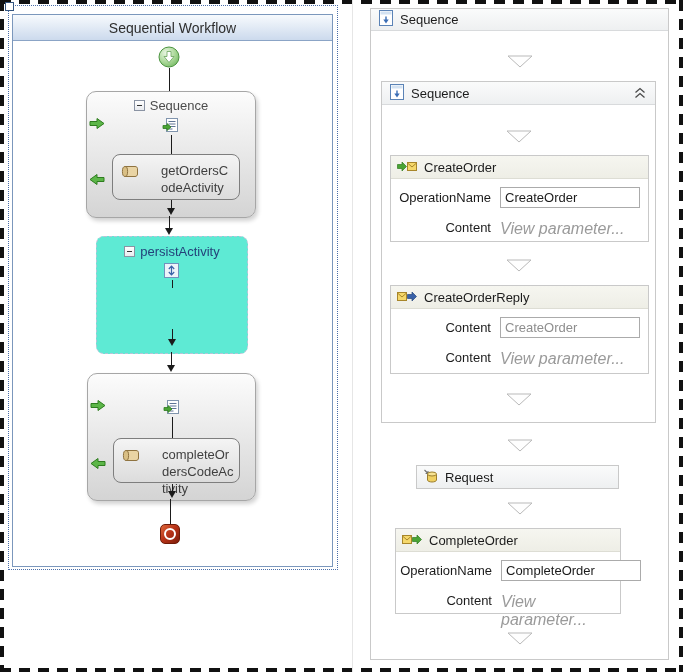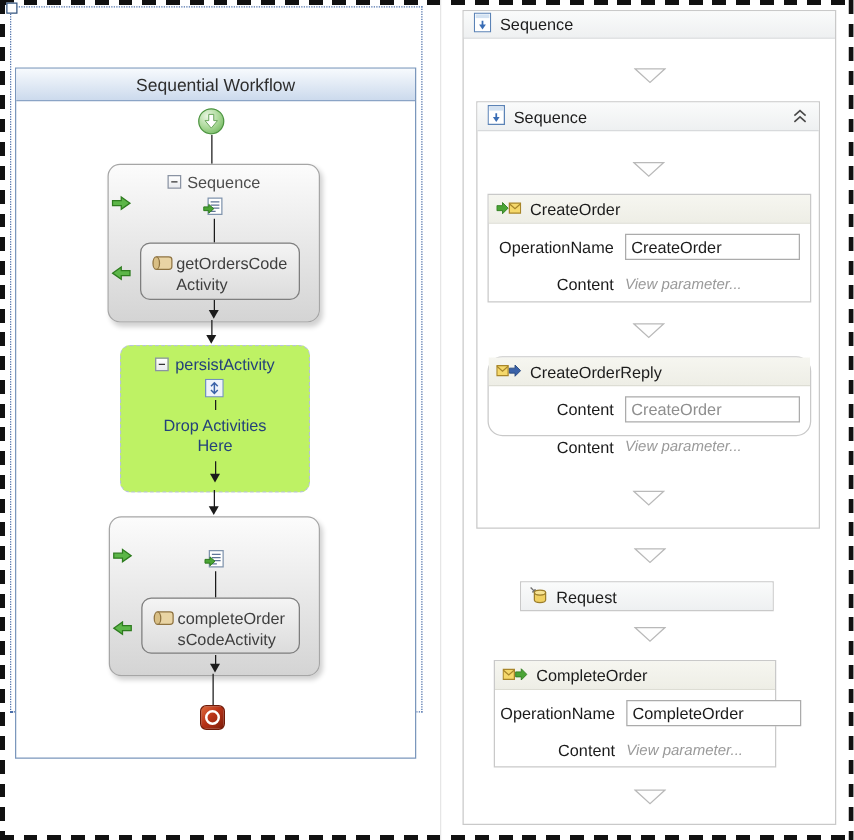--- a/index.html
+++ b/index.html
@@ -7,29 +7,29 @@
         font-family:"Liberation Sans", sans-serif;}
   .abs{position:absolute;}
 
   
   .dash-h{position:absolute;height:4px;background:repeating-linear-gradient(90deg,#111 0 11px,transparent 11px 19px);}
   .dash-v{position:absolute;width:4px;background:repeating-linear-gradient(180deg,#111 0 11px,transparent 11px 19px);}
 
   
   .sel-rect{position:absolute;left:8px;top:5px;width:328px;height:563px;border:1px dotted #4a6ea9;}
   .sel-handle{position:absolute;left:5px;top:2px;width:7px;height:7px;background:#fff;border:1px solid #35557f;}
-  .canvas{position:absolute;left:12px;top:14px;width:319px;height:551px;border:1px solid #7b97bc;background:#fff;margin-top:40px;}
+  .canvas{position:absolute;left:12px;top:14px;width:319px;height:551px;border:1px solid #7b97bc;background:#fff;}
   .titlebar{position:absolute;left:0;top:0;right:0;height:25px;
             background:linear-gradient(#f7fafd,#ccdaed);border-bottom:1px solid #8ba4c6;
             display:flex;align-items:center;justify-content:center;font-size:14px;color:#2e2e2e;}
   .wf-box{position:absolute;border:1px solid #a6a6a6;border-radius:10px;
           background:linear-gradient(#fcfcfc,#d4d4d4);box-shadow:2px 3px 4px rgba(0,0,0,.18);}
   .wf-inner{position:absolute;border:1px solid #7e7e7e;border-radius:8px;
-            background:linear-gradient(#f4f4f4,#dcdcdc);display:flex;padding:7px 5px 0 8px;gap:2px;}
-  .wf-dashed{position:absolute;border:1px dashed #b7c3d7;border-radius:8px;background:#bef264;}
+            background:linear-gradient(#f4f4f4,#dcdcdc);display:flex;padding:7px 5px 0 8px;gap:22px;}
+  .wf-dashed{position:absolute;border:1px dashed #b7c3d7;border-radius:8px;background:#5eead4;}
   .wf-head{display:flex;align-items:center;justify-content:center;gap:5px;
            font-size:13px;color:#4c4c4c;margin-top:6px;}
   .wf-head.navy{color:#24427a;}
   .minus{width:11px;height:11px;border:1px solid #8a93a3;background:linear-gradient(#fff,#e9ebef);
          display:inline-flex;align-items:center;justify-content:center;box-sizing:border-box;flex:0 0 auto;}
   .minus::after{content:"";width:5px;height:1px;background:#333;}
   .vline{position:absolute;width:1px;background:#1b1b1b;}
   .ah{position:absolute;width:0;height:0;border-left:4px solid transparent;
       border-right:4px solid transparent;border-top:7px solid #1b1b1b;}
   .childtext{font-size:13px;color:#3f3f3f;width:98px;word-break:break-all;line-height:17px;}
@@ -49,21 +49,21 @@
               background:linear-gradient(#fafbfb,#eef0f1);border-bottom:1px solid #d8dadc;
               font-size:13px;color:#1c1c1c;position:relative;}
   .act-box{position:absolute;border:1px solid #c9c9c9;background:#fff;box-sizing:border-box;}
   .act-header{display:flex;align-items:center;gap:7px;height:22px;padding-left:6px;
               background:linear-gradient(#f6f6f0,#eeeee6);border-bottom:1px solid #ddddd4;
               font-size:13px;color:#1c1c1c;}
   .fieldlabel{position:absolute;font-size:13px;color:#1b1b1b;text-align:right;}
   .textbox{position:absolute;height:19px;border:1px solid #ababab;background:#fff;
            font-size:13px;color:#1b1b1b;padding:0 4px;font-family:inherit;box-sizing:content-box;}
   .textbox.gray{color:#8e8e8e;}
-  .viewparam{position:absolute;font-size:12px;color:#9a9a9a;font-style:italic;}
+  .viewparam{position:absolute;font-size:16px;color:#9a9a9a;font-style:italic;}
   .tri{position:absolute;width:26px;height:13px;}
   .chev{position:absolute;right:8px;top:5px;width:14px;height:12px;cursor:pointer;}
 </style>
 </head>
 <body>
 
 <div id="root">
 
   <div class="dash-h" style="left:0;top:0;width:683px;"></div>
   <div class="dash-h" style="left:0;top:668px;width:683px;"></div>
@@ -139,21 +139,20 @@
         <span class="minus"></span>
         <span>persistActivity</span>
       </div>
       <div class="abs" style="left:67px;top:26px;">
         <svg width="15" height="15">
           <rect x="0.5" y="0.5" width="14" height="14" fill="#eef3fa" stroke="#7191bd"></rect>
           <path d="M7.5 3.5 V11.5 M4.8 6 L7.5 3.2 L10.2 6 M4.8 9 L7.5 11.8 L10.2 9" fill="none" stroke="#3a62a8" stroke-width="1.2"></path>
         </svg>
       </div>
       <div class="vline" style="left:75px;top:43px;height:8px;"></div>
-      <div class="drophint">Drop Activities Here</div>
       <div class="vline" style="left:75px;top:92px;height:11px;"></div>
       <div class="ah" style="left:71px;top:102px;"></div>
     </div>
 
     <div class="vline" style="left:158px;top:337px;height:14px;"></div>
     <div class="ah" style="left:154px;top:350px;"></div>
 
     <div class="wf-box" style="left:74px;top:358px;width:167px;height:126px;">
       <div class="abs" style="left:75px;top:25px;">
         <svg width="17" height="17">
@@ -249,21 +248,21 @@
         <span class="fieldlabel" style="left:0;top:64px;width:100px;">Content</span>
         <span class="viewparam" style="left:109px;top:64px;">View parameter...</span>
       </div>
 
       <div class="tri" style="left:124px;top:176px;">
         <svg width="26" height="13">
             <polygon points="1,1 25,1 13,12" fill="#fefefe" stroke="#b9b9b9"></polygon>
           </svg>
       </div>
 
-      <div class="act-box" style="left:8px;top:203px;width:259px;height:64px;border-radius:12px;">
+      <div class="act-box" style="left:8px;top:203px;width:259px;height:89px;">
         <div class="act-header">
           <span>
             <svg width="20" height="11">
               <rect x="0.5" y="1.5" width="9" height="8" fill="#f5d86b" stroke="#a8862a"></rect>
               <path d="M0.5 2 L5 6 L9.5 2" fill="none" stroke="#a8862a"></path>
               <path d="M10.5 3.5 H15 V1 L19.5 5.5 L15 10 V7.5 H10.5 Z" fill="#3a62a8" stroke="#27477c" stroke-width="0.7"></path>
             </svg>
           </span>
           <span>CreateOrderReply</span>
         </div>

